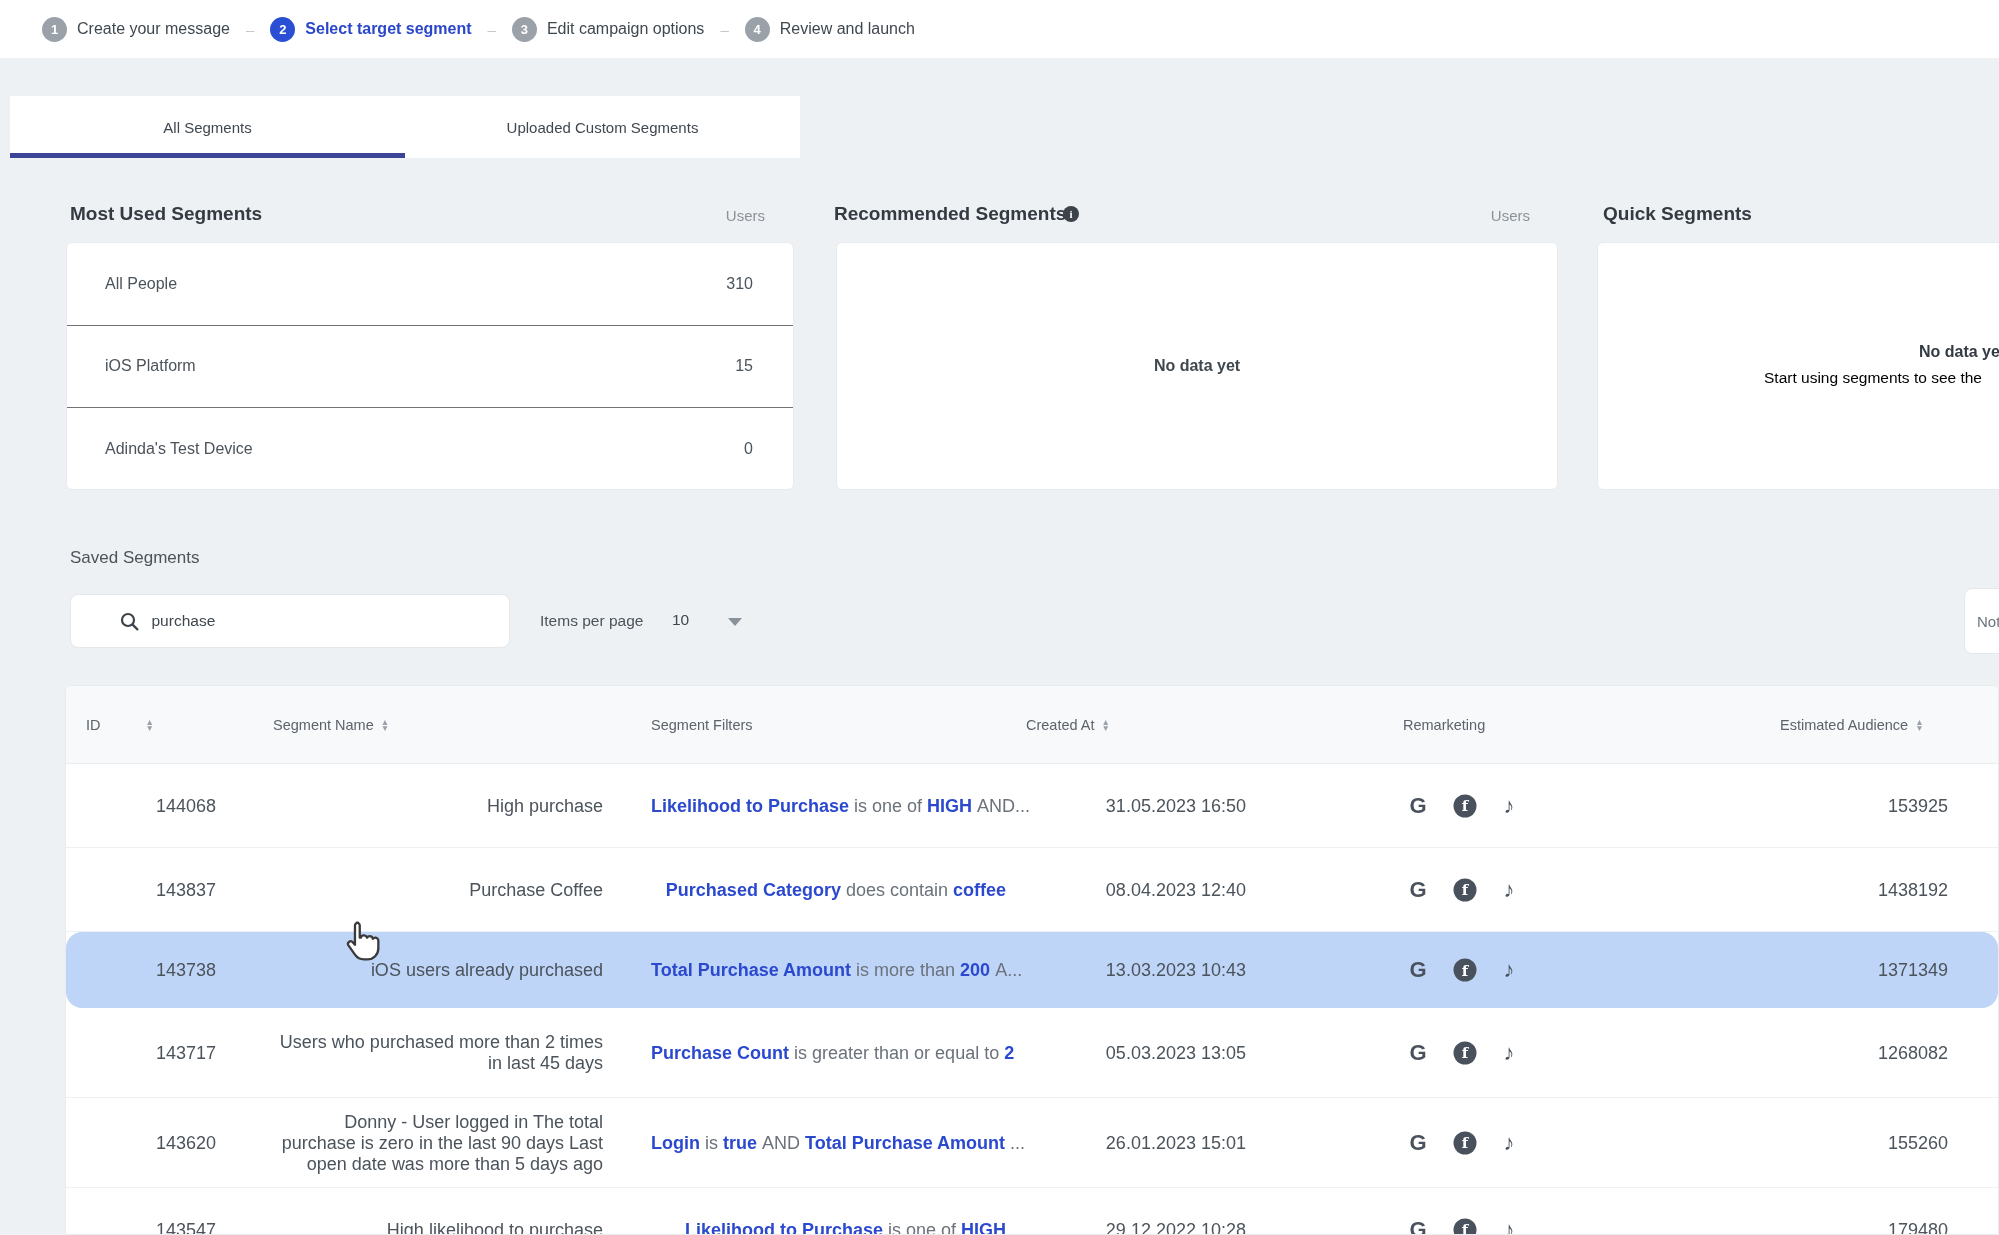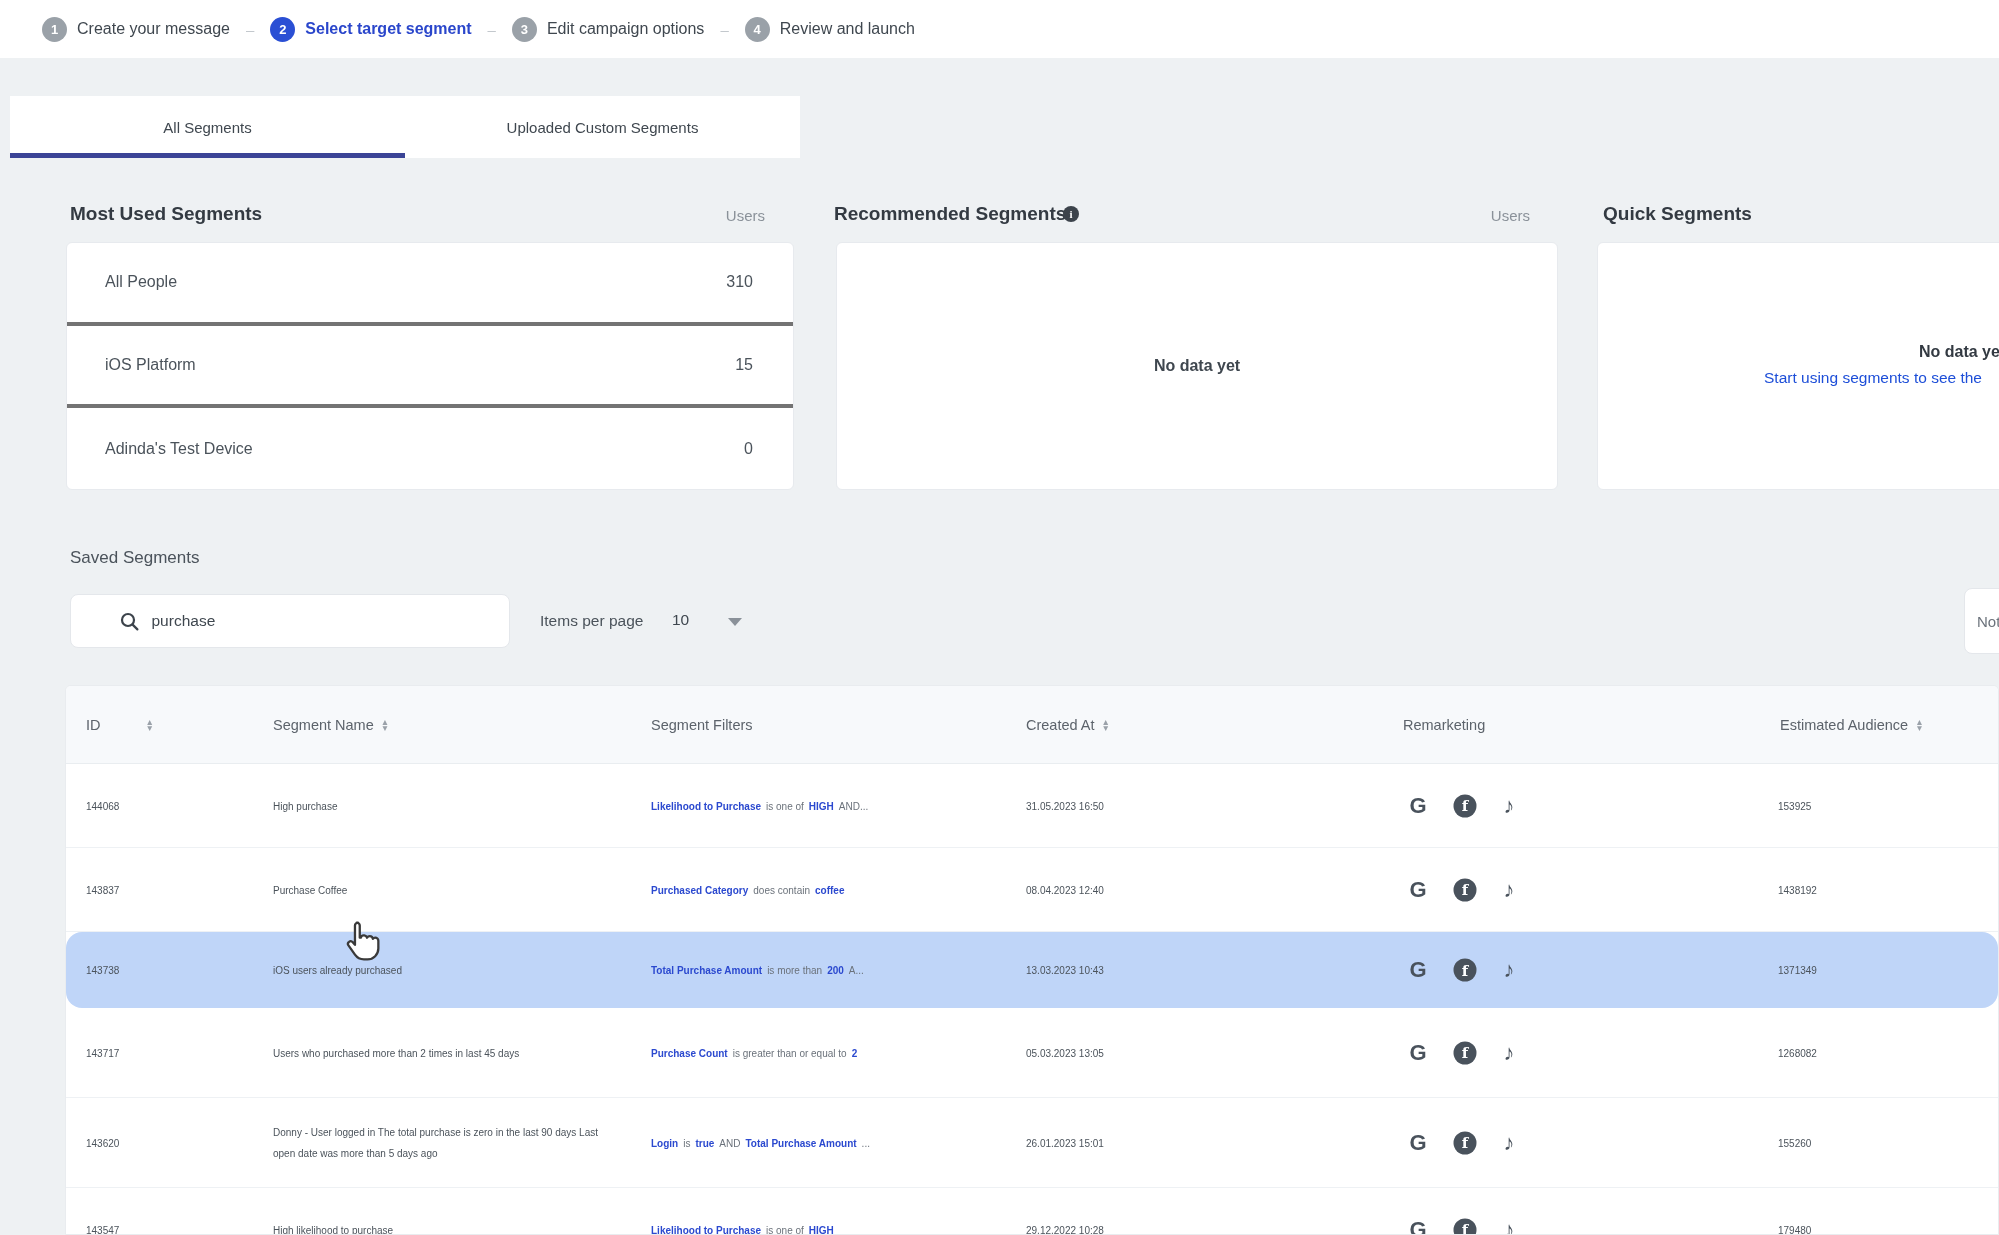--- a/index.html
+++ b/index.html
@@ -45,31 +45,31 @@
     display:flex; align-items:center; justify-content:center;
     font-family:"Liberation Serif", serif;
   }
   
   .card {
     position:absolute; top:242px; height:248px; background:#fff;
     border:1px solid #e7eaee; border-radius:6px;
   }
   .mu-row {
     height:82.6px; display:flex; align-items:center; justify-content:space-between;
-    padding:0 40px 0 38px; border-bottom:4px solid #737373; cursor:pointer;
+    padding:0 40px 0 38px; border-bottom:1px solid #737373; cursor:pointer;
   }
   .mu-row:last-child { border-bottom:none; }
   .mu-name { font-size:16px; color:#4b535b; }
   .mu-users { font-size:16px; color:#4b535b; }
   .empty-center {
     width:100%; height:100%; display:flex; align-items:center; justify-content:center;
     font-size:16px; font-weight:600; color:#3f474f;
   }
   .quick-bold { position:absolute; left:321px; top:100px; font-size:16px; font-weight:700; color:#333a42; white-space:nowrap; }
-  .quick-sub  { position:absolute; left:166px; top:126px; font-size:15.5px; color:#1d4ed8; white-space:nowrap; }
+  .quick-sub  { position:absolute; left:166px; top:126px; font-size:15.5px; color:#000000; white-space:nowrap; }
   
   .saved-title { position:absolute; left:70px; top:548px; font-size:17px; font-weight:500; color:#4b535b; }
   .searchbox {
     position:absolute; left:70px; top:594px; width:440px; height:54px;
     background:#fff; border:1px solid #e4e7eb; border-radius:8px;
     display:flex; align-items:center; padding-left:20px;justify-content:center;
   }
   .searchbox input {
     border:none; outline:none; font-size:15.5px; color:#3f474f; margin-left:12px;
     font-family:"Liberation Sans", sans-serif; width:330px; background:transparent;
@@ -96,21 +96,21 @@
   .thead {
     position:absolute; left:0; top:0; width:100%; height:78px;
     background:#f7f9fb; border-bottom:1px solid #e9edf0;
   }
   .th { position:absolute; top:50%; transform:translateY(-50%);
     font-size:14.5px; font-weight:500; color:#5c636b; white-space:nowrap;
     display:flex; align-items:center; gap:7px; cursor:pointer; }
   .sort { display:inline-flex; flex-direction:column; line-height:6px; font-size:8.5px; color:#9aa1a9; }
   .trow { position:absolute; left:0; width:100%; background:#fff; border-bottom:1px solid #eef1f4; cursor:pointer; }
   .trow.hl { background:#bfd5f8; border-bottom:none;border-radius:16px; }
-  .cell { position:absolute; top:50%; transform:translateY(-50%); font-size:10px; color:#4b535b; white-space:nowrap; }
+  .cell { position:absolute; top:50%; transform:translateY(-50%); font-size:18px; color:#4b535b; white-space:nowrap;text-align:right; }
   .c-id      { left:20px;   width:130px; }
   .c-name    { left:207px;  width:330px; white-space:normal; line-height:21px; }
   .c-filters { left:585px;  width:360px; }
   .c-created { left:960px;  width:220px; }
   .c-aud     { left:1712px; width:170px; }
   .tok { margin-right:5px;margin-top:42px; }
   .tok.link { color:#2b49cf; font-weight:700; }
   .tok.plain { color:#6b727b; }
   .ric { position:absolute; top:50%; transform:translate(-50%,-50%); color:#49525c; }
   .ric.g  { left:1352px; font-size:22px; font-weight:700; }

